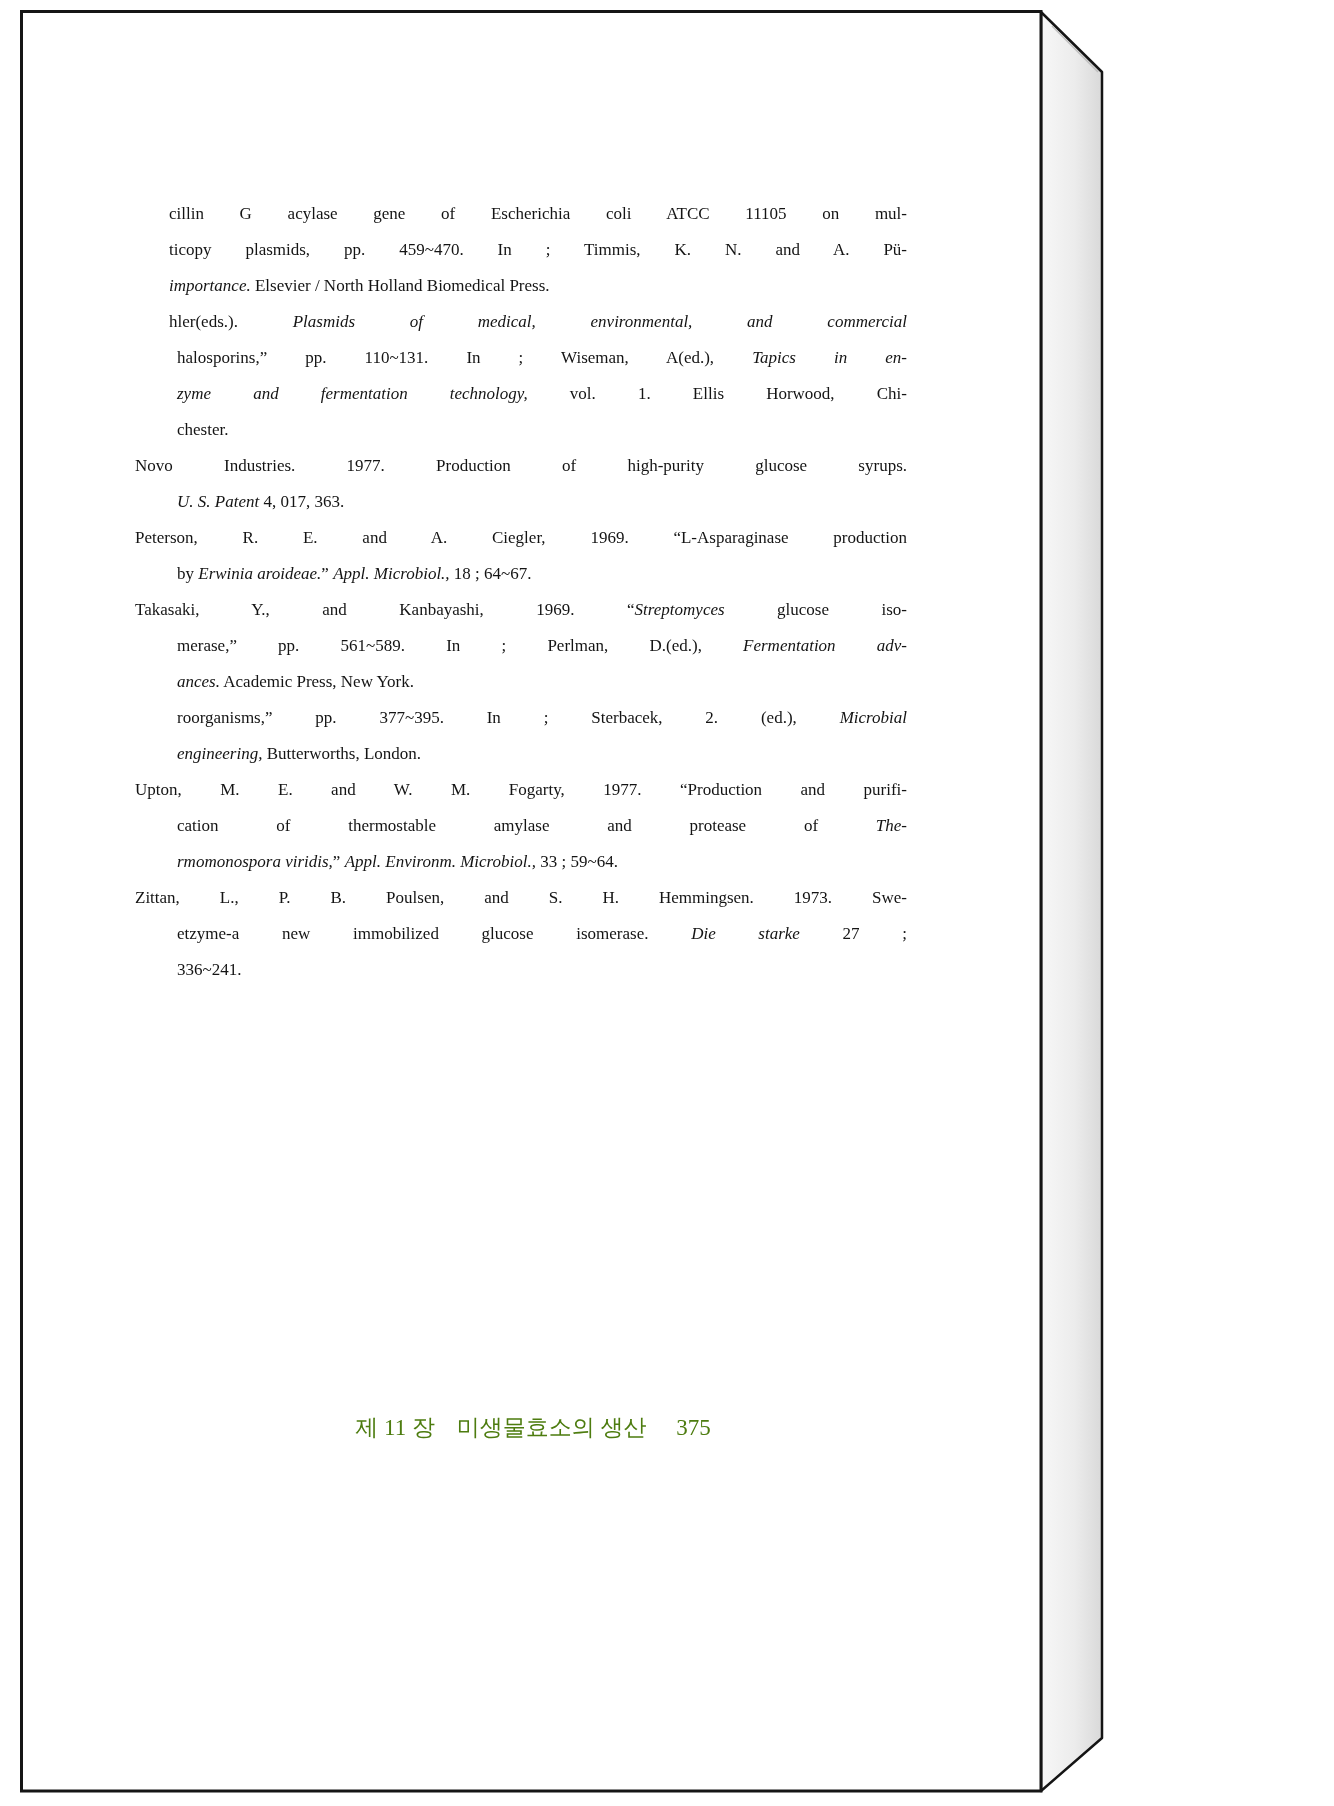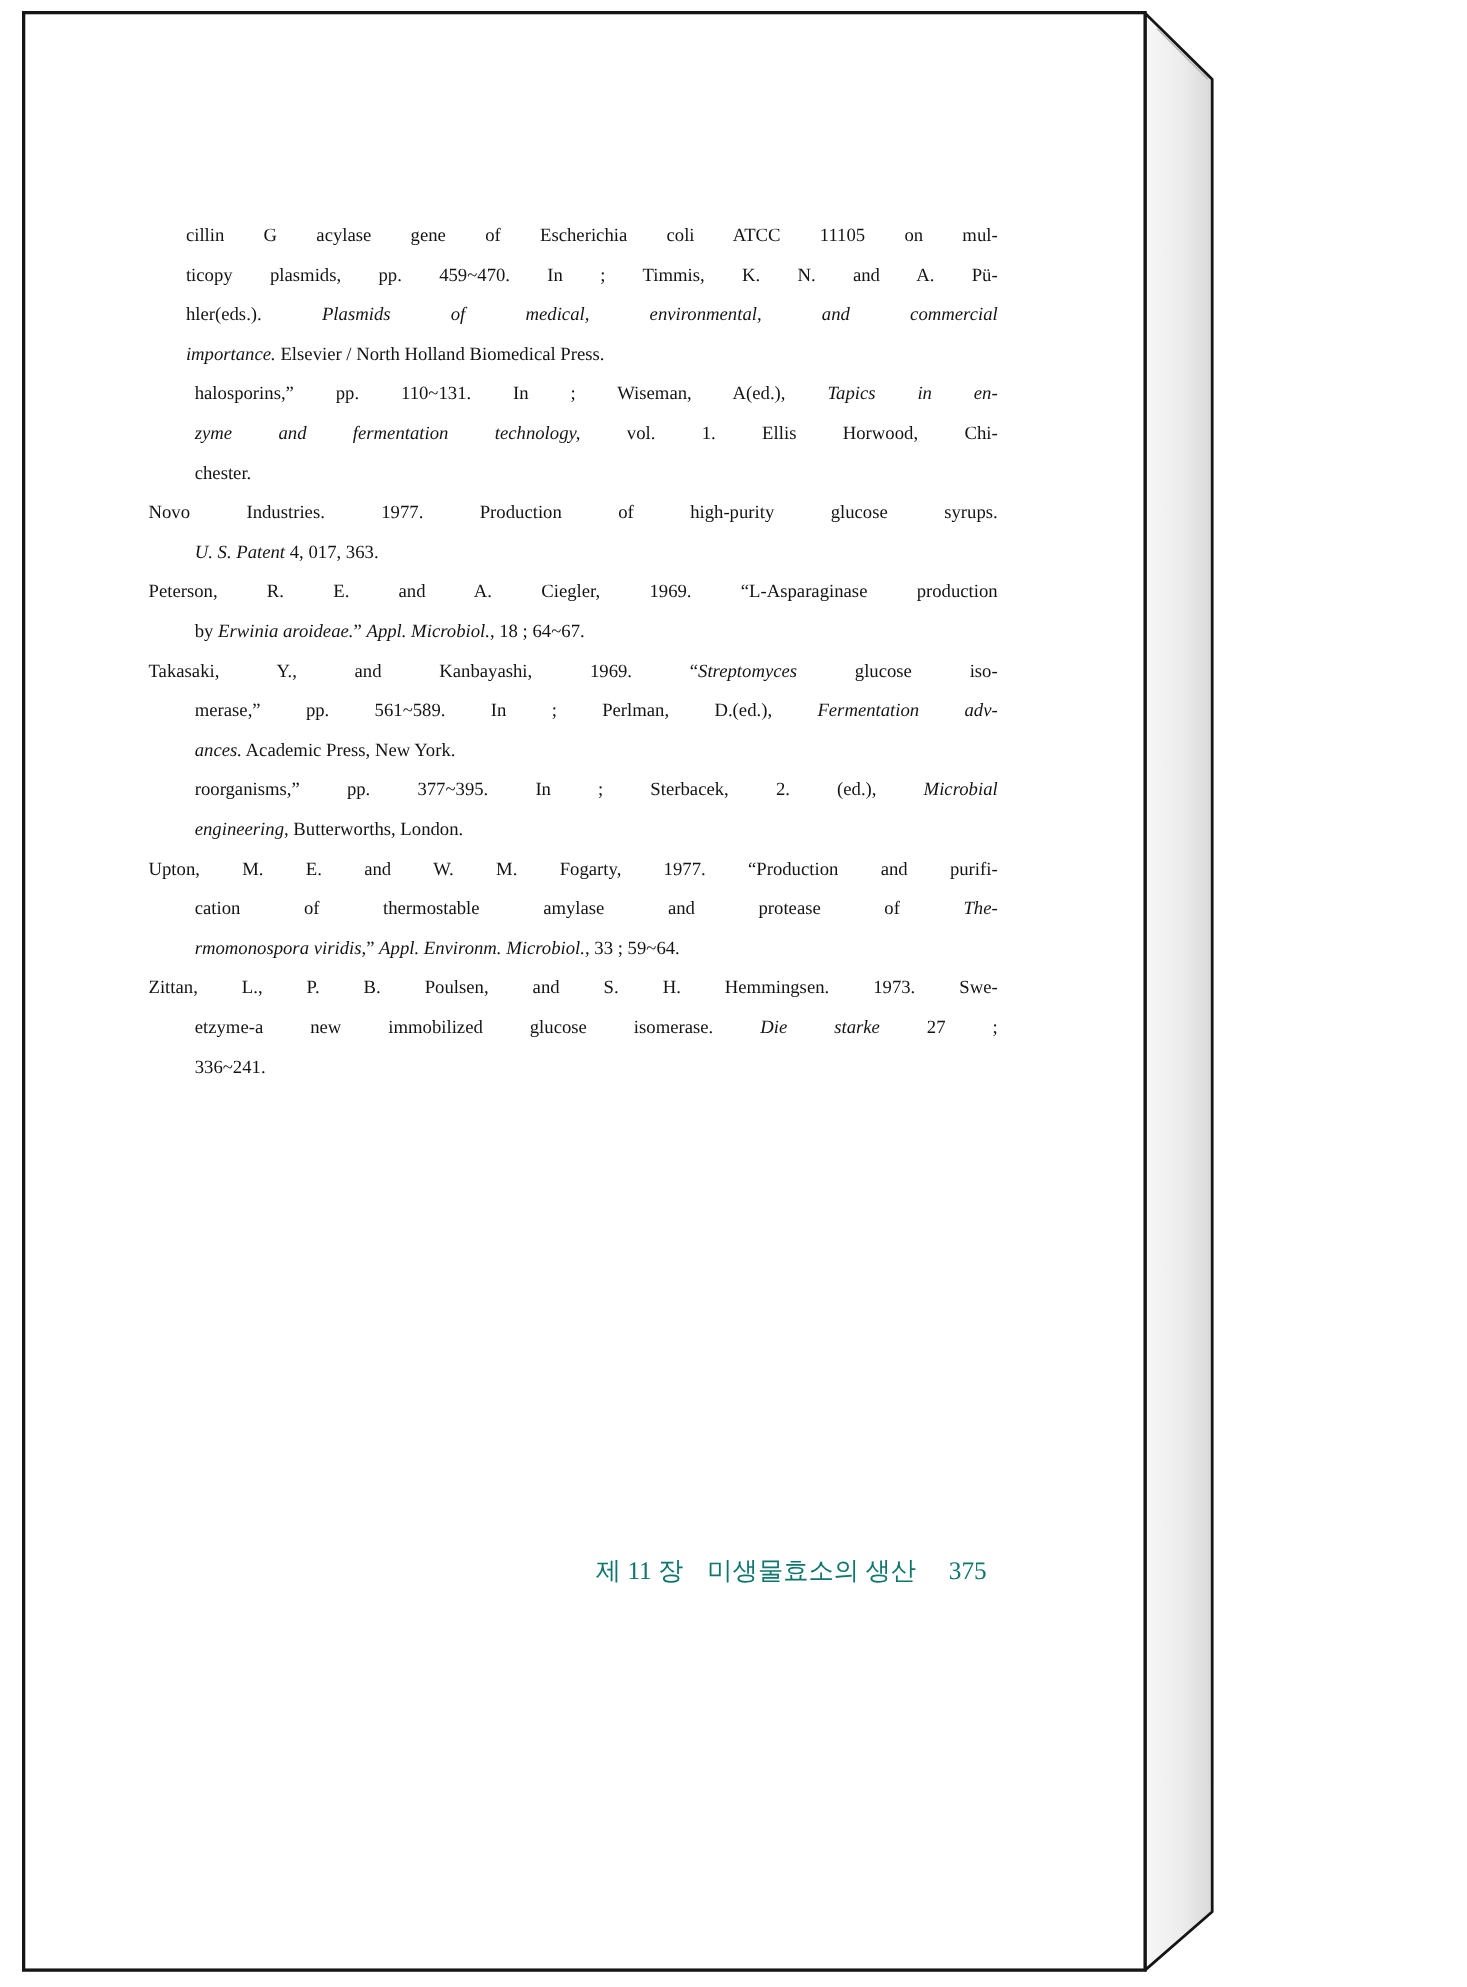--- a/index.html
+++ b/index.html
@@ -22,27 +22,27 @@
     text-align-last: justify;
     padding-left: 42px;
   }
   .entry .line.first { padding-left: 0; }
   .entry.continuation .line { padding-left: 34px; }
   .entry .line.last { text-align-last: left; }
   .it { font-style: italic; }
 
   .footer {
     position: absolute;
-    left: 125px;
+    left: 147px;
     top: 1412px;
     width: 772px;
-    text-align: right;
+    text-align: center;
     font-size: 23px;
     line-height: 32px;
-    color: #0f766e;
+    color: #4d7c0f;
   }
   .footer .chapter { margin-right: 16px; }
   .footer .title { margin-right: 24px; }
 </style>
 </head>
 <body>
 
 <svg class="page-svg" viewBox="0 0 1334 1806" xmlns="http://www.w3.org/2000/svg">
   <defs>
     <linearGradient id="edgeGrad" x1="0" y1="0" x2="1" y2="0">
@@ -53,22 +53,22 @@
   </defs>
   <path d="M 1041 12 L 1102 72 L 1102 1738 L 1041 1791 Z" fill="url(#edgeGrad)" stroke="#151515" stroke-width="2.5" stroke-linejoin="round"></path>
   <line x1="1052" y1="26" x2="1098" y2="72" stroke="#bdbdbd" stroke-width="1.5"></line>
   <rect x="21.5" y="11.5" width="1019.5" height="1779.5" fill="#ffffff" stroke="#151515" stroke-width="3"></rect>
 </svg>
 
 <div class="content">
     <div class="entry continuation">
       <div class="line first"><span>cillin G acylase gene of Escherichia coli ATCC 11105 on mul-</span></div>
       <div class="line"><span>ticopy plasmids, pp. 459~470. In ; Timmis, K. N. and A. Pü-</span></div>
+      <div class="line last"><span class="it">importance.</span><span> Elsevier / North Holland Biomedical Press.</span></div>
       <div class="line"><span>hler(eds.). </span><span class="it">Plasmids of medical, environmental, and commercial</span></div>
-      <div class="line last"><span class="it">importance.</span><span> Elsevier / North Holland Biomedical Press.</span></div>
     </div>
     <div class="entry">
       <div class="line"><span>halosporins,” pp. 110~131. In ; Wiseman, A(ed.), </span><span class="it">Tapics in en-</span></div>
       <div class="line"><span class="it">zyme and fermentation technology,</span><span> vol. 1. Ellis Horwood, Chi-</span></div>
       <div class="line last"><span>chester.</span></div>
     </div>
     <div class="entry">
       <div class="line first"><span>Novo Industries. 1977. Production of high-purity glucose syrups.</span></div>
       <div class="line last"><span class="it">U. S. Patent</span><span> 4, 017, 363.</span></div>
     </div>

